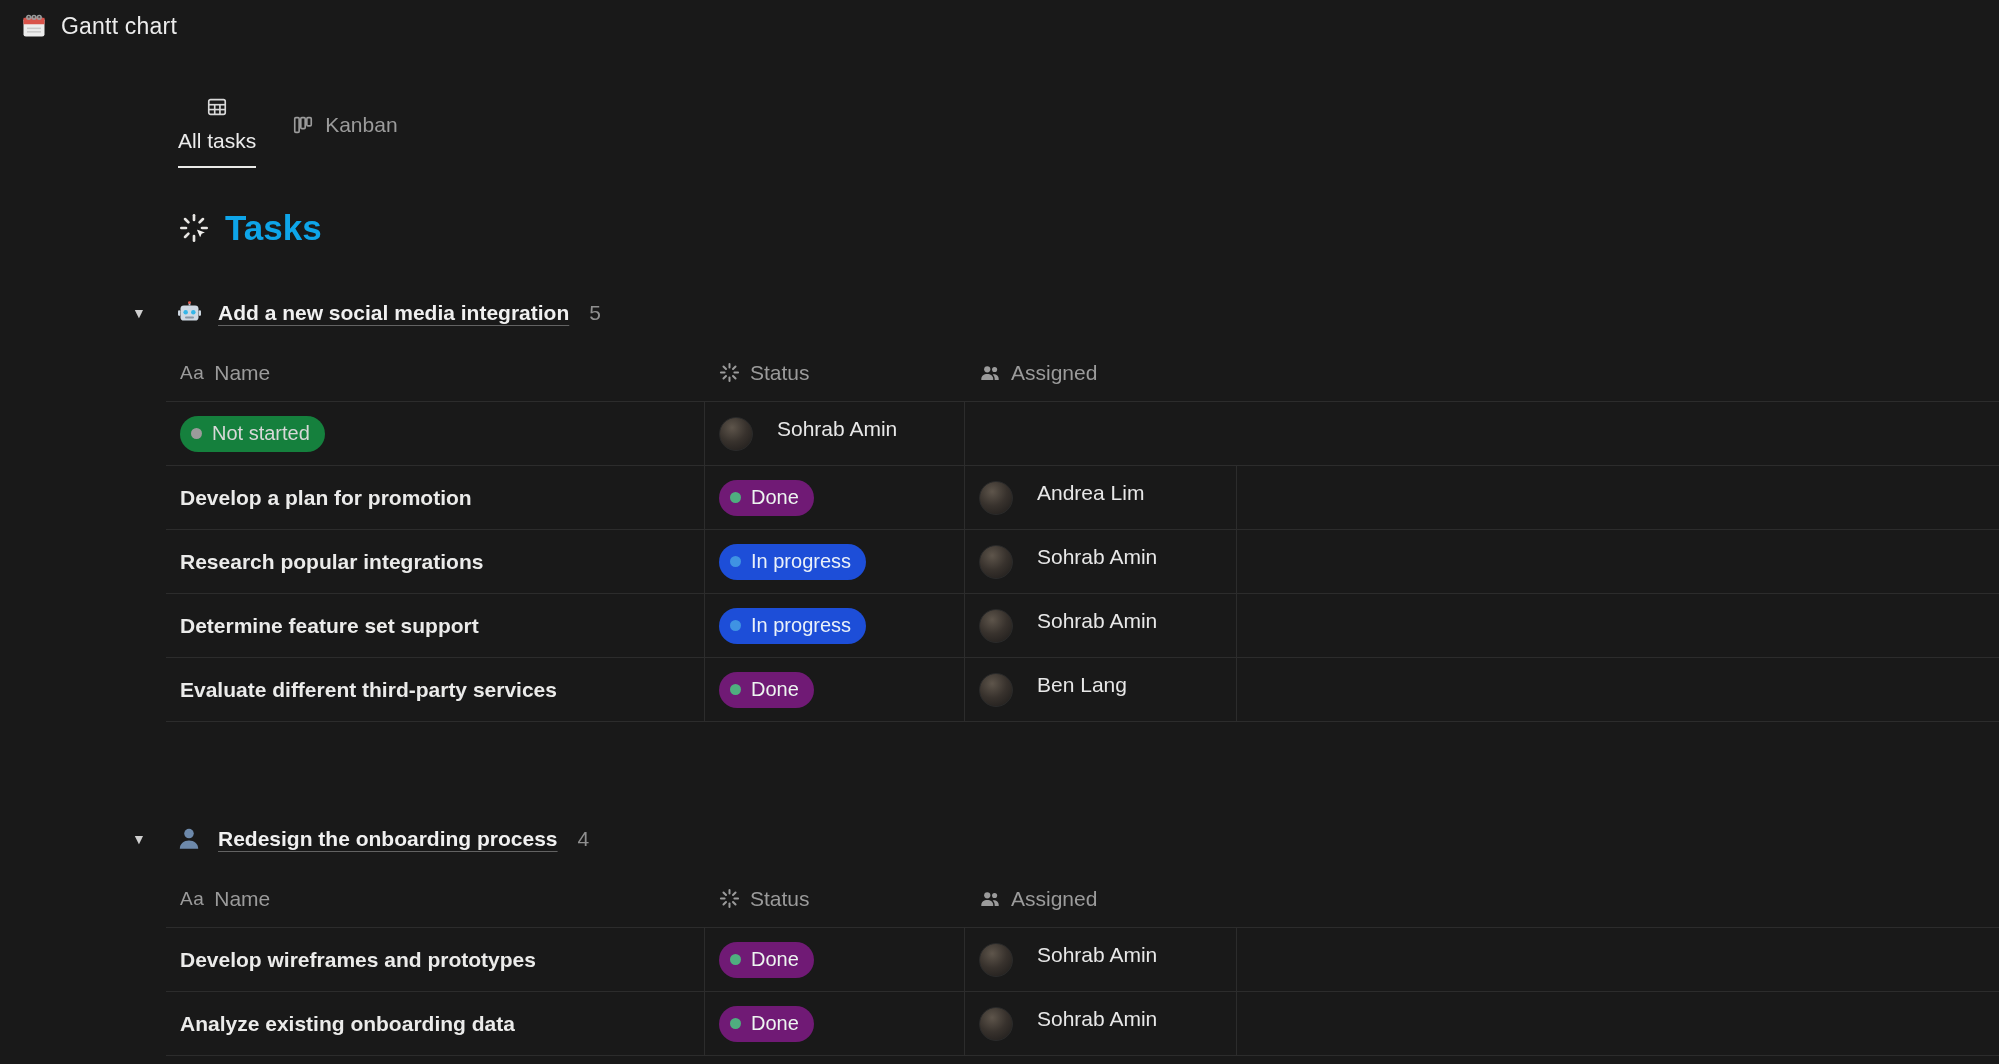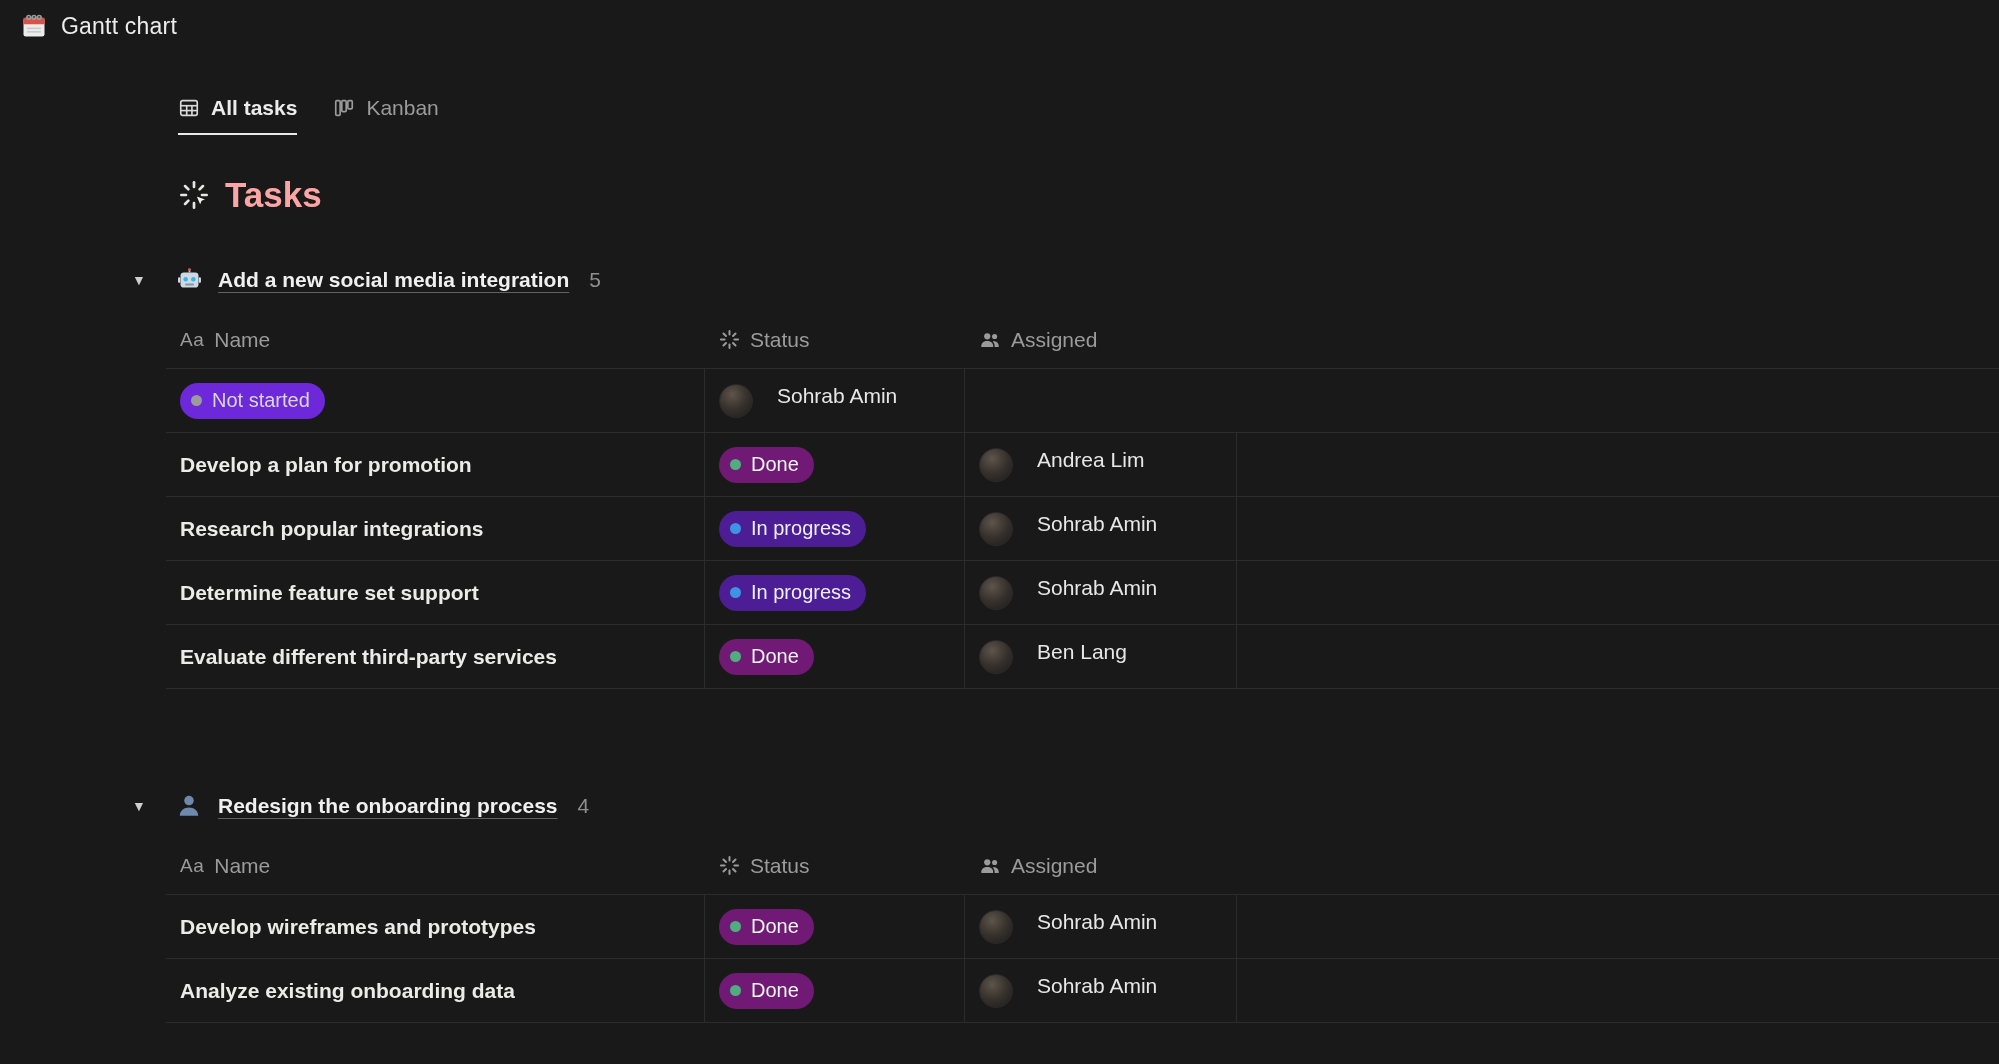--- a/index.html
+++ b/index.html
@@ -20,26 +20,26 @@
   .tabs {
     display: flex; gap: 36px;
     margin: 48px 0 0 178px;
   }
   .tab {
     display: flex; align-items: center; gap: 11px;
     font-size: 21px; color: #9b9b9b;
     padding-bottom: 13px; cursor: pointer;
     border-bottom: 2.5px solid transparent;
   }
-  .tab.active { color: #ececec; font-weight: 700; border-bottom-color: #e9e9e7; }
+  .tab.active { color: #ececec; font-weight: 400; border-bottom-color: #e9e9e7; flex-direction: column; }
 
   .page-title {
     display: flex; align-items: center; gap: 15px;
     margin: 40px 12px 0 178px;
-    font-size: 35px; font-weight: 700; color: #fca5a5;
+    font-size: 35px; font-weight: 700; color: #0ea5e9;
   }
 
   .group { margin-top: 50px; }
   .group + .group { margin-top: 102px; }
   .group-header {
     display: flex; align-items: center;
     margin-left: 132px; margin-bottom: 16px; height: 30px;
   }
   .toggle {
     width: 22px; text-align: left; font-size: 14px; color: #cfcfcf;
@@ -74,25 +74,25 @@
     white-space: nowrap; overflow: hidden; cursor: pointer;
   }
 
   .pill {
     display: inline-flex; align-items: center; gap: 10px;
     height: 36px; padding: 0 15px 0 11px;
     border-radius: 20px; font-size: 20px; color: #e6e6e6;
     cursor: pointer; white-space: nowrap;
   }
   .pill::before { content: ""; width: 11px; height: 11px; border-radius: 50%; flex: none; }
-  .pill[data-status="not-started"] { background: #6d28d9; color: #d8d8d8; }
+  .pill[data-status="not-started"] { background: #15803d; color: #d8d8d8; }
   .pill[data-status="not-started"]::before { background: #9b9b9b; }
   .pill[data-status="done"] { background: #701a75; color: #edf5f0; }
   .pill[data-status="done"]::before { background: #4fae7f; }
-  .pill[data-status="in-progress"] { background: #4c1d95; color: #eaf1f9; }
+  .pill[data-status="in-progress"] { background: #1d4ed8; color: #eaf1f9; }
   .pill[data-status="in-progress"]::before { background: #3f93e3; }
 
   .person { display: inline-flex; align-items: flex-start; gap: 24px; cursor: pointer; }
   .avatar {
     width: 34px; height: 34px; border-radius: 50%; flex: none;
     background: radial-gradient(circle at 38% 30%, #5e554b 0%, #38322d 48%, #1c1a19 100%);
     border: 1px solid #2a2a2a;
   }
   .person-name { font-size: 21px; color: #e7e7e7; white-space: nowrap; }
 

